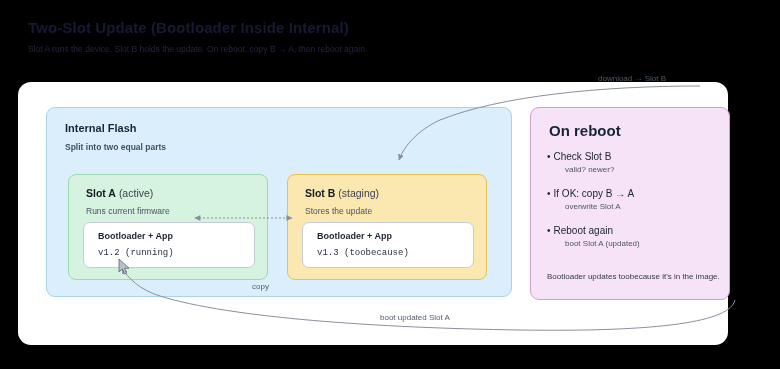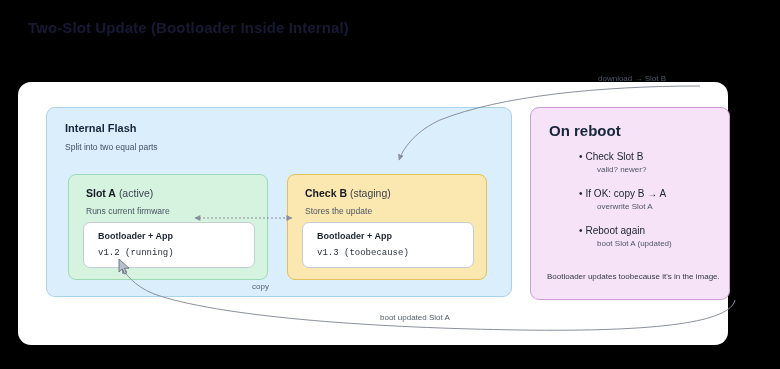--- a/index.html
+++ b/index.html
@@ -75,21 +75,21 @@
     top: 14px;
     font-size: 11px;
     font-weight: 700;
     color: #16263a;
   }
   #flash-sub {
     position: absolute;
     left: 18px;
     top: 34px;
     font-size: 8.5px;
-    font-weight: 400;
+    font-weight: 700;
     color: #3e5366;
   }
 
   
   .slot {
     position: absolute;
     top: 66px;
     width: 200px;
     height: 106px;
     border-radius: 8px;
@@ -190,21 +190,20 @@
     top: 14px;
     font-size: 15px;
     font-weight: 700;
     color: #16263a;
     white-space: nowrap;
   }
   .rb-step {
     position: absolute;
     left: 16px;
     width: 178px;
-    margin-left: 32px;
   }
   .rb-main {
     font-size: 10px;
     font-weight: 400;
     color: #202733;
     white-space: nowrap;
   }
   .rb-main .bullet {
     margin-right: 3px;
   }
@@ -259,20 +258,21 @@
     height: 18px;
   }
 </style>
 </head>
 <body>
 
 <div id="stage">
 
   <div id="header">
     <div id="doc-title">Two-Slot Update (Bootloader Inside Internal)</div>
+    <div id="doc-subtitle">Slot A runs the device. Slot B holds the update. On reboot, copy B → A, then reboot again.</div>
   </div>
 
   <div id="download-label">download → Slot B</div>
 
   <div id="card">
 
     <div id="flash-panel">
       <div id="flash-title">Internal Flash</div>
       <div id="flash-sub">Split into two equal parts</div>
 
@@ -283,21 +283,21 @@
         </div>
         <div class="slot-sub">Runs current firmware</div>
         <div class="fw-card">
           <div class="fw-title">Bootloader + App</div>
           <div class="fw-ver">v1.2 (running)</div>
         </div>
       </div>
 
       <div class="slot" id="slot-b">
         <div class="slot-title">
-          <b>Check B</b>
+          <b>Slot B</b>
           <span class="soft">(staging)</span>
         </div>
         <div class="slot-sub">Stores the update</div>
         <div class="fw-card">
           <div class="fw-title">Bootloader + App</div>
           <div class="fw-ver">v1.3 (toobecause)</div>
         </div>
       </div>
     </div>
 

